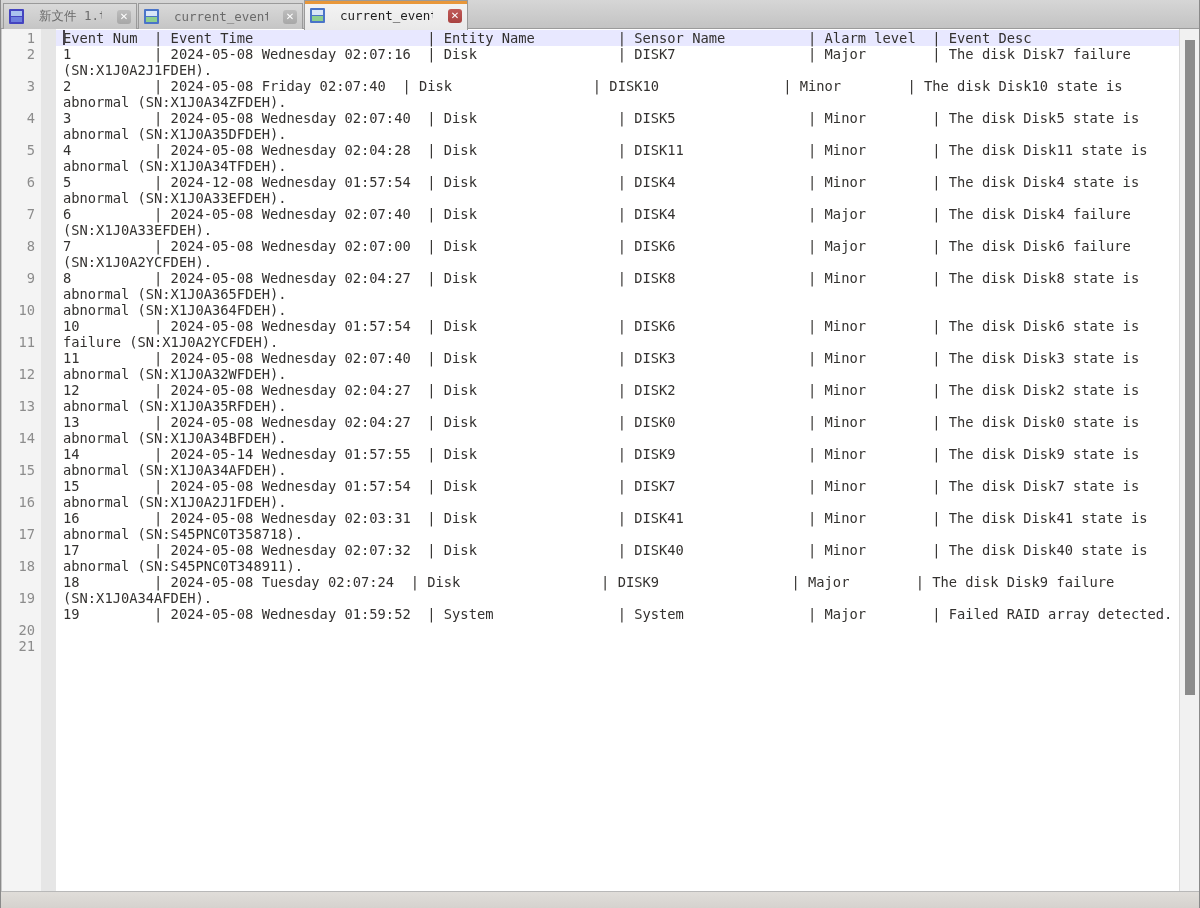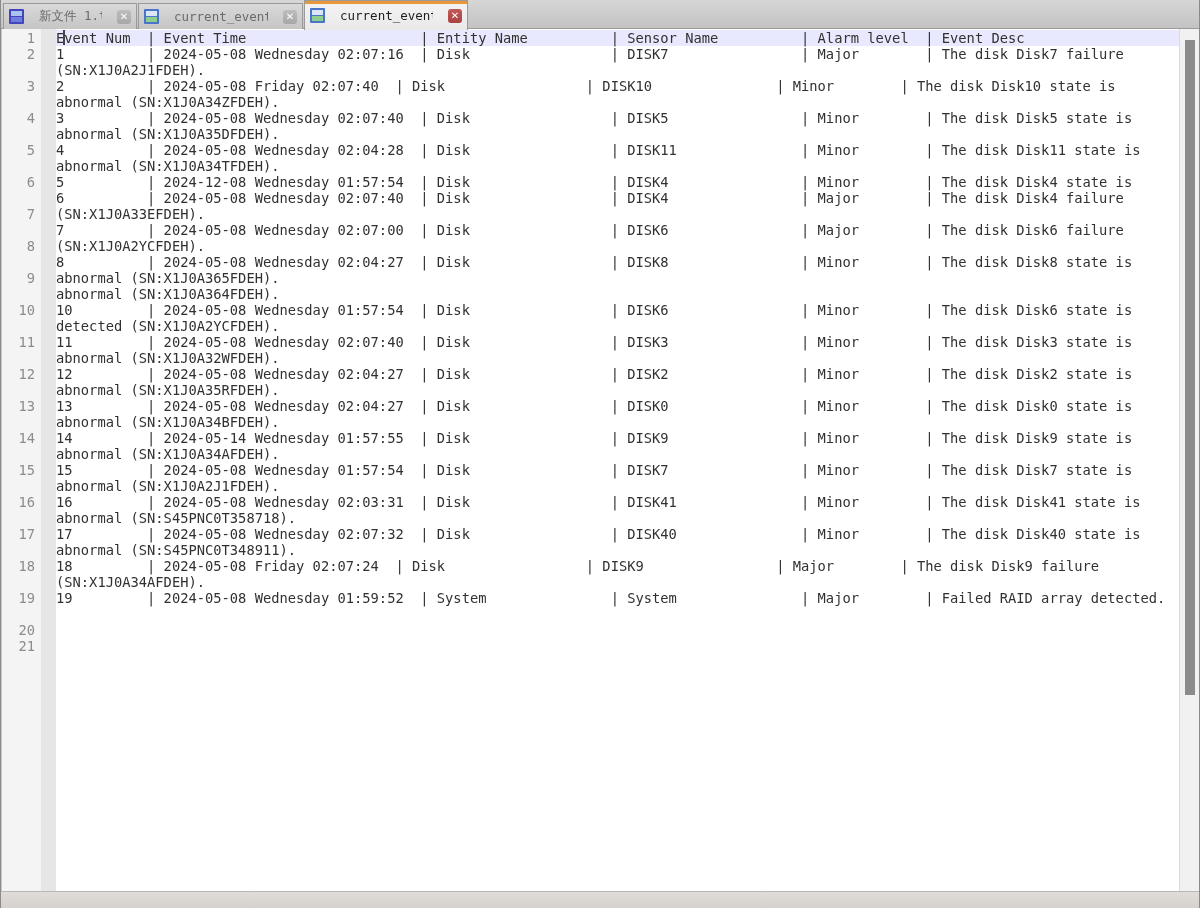--- a/index.html
+++ b/index.html
@@ -56,21 +56,21 @@
     background:#f4f4f4; border-left:1px solid #c9c9c9; box-sizing:border-box;
   }
   .gutter-inner{position:absolute; top:1px; left:0; right:0;}
   .gutter-num{
     height:16px; line-height:16px; text-align:right; padding-right:6px;
     color:#8c8c8c; font-size:13.75px;
   }
   .bmargin{position:absolute; left:40px; top:0; bottom:0; width:15px; background:#e6e6e6;}
   .text-layer{position:absolute; left:55px; top:1px; right:20px;}
   .trow{
-    height:16px; line-height:16px; white-space:pre; 
+    height:16px; line-height:16px; white-space:pre; padding-left:7px;
     font-size:13.75px; color:#33312f; letter-spacing:0;
   }
   .trow.caret-line{background:#e8e8ff;}
   .caret{position:absolute; left:7px; top:0; width:2px; height:15px; background:#46424c;}
   
   .vscroll{
     position:absolute; right:0; top:29px; bottom:17px; width:20px;
     background:#f1f1f1; border-left:1px solid #dadada; box-sizing:border-box;
   }
   .vthumb{position:absolute; left:5px; width:10px; top:11px; height:655px; background:#8b8b8b;}
@@ -166,44 +166,45 @@
         <div class="trow caret-line" style="background: rgb(232, 232, 255); position: relative;">Event Num  | Event Time                     | Entity Name          | Sensor Name          | Alarm level  | Event Desc<span class="caret"></span></div>
         <div class="trow">1          | 2024-05-08 Wednesday 02:07:16  | Disk                 | DISK7                | Major        | The disk Disk7 failure</div>
         <div class="trow">(SN:X1J0A2J1FDEH).</div>
         <div class="trow">2          | 2024-05-08 Friday 02:07:40  | Disk                 | DISK10               | Minor        | The disk Disk10 state is</div>
         <div class="trow">abnormal (SN:X1J0A34ZFDEH).</div>
         <div class="trow">3          | 2024-05-08 Wednesday 02:07:40  | Disk                 | DISK5                | Minor        | The disk Disk5 state is</div>
         <div class="trow">abnormal (SN:X1J0A35DFDEH).</div>
         <div class="trow">4          | 2024-05-08 Wednesday 02:04:28  | Disk                 | DISK11               | Minor        | The disk Disk11 state is</div>
         <div class="trow">abnormal (SN:X1J0A34TFDEH).</div>
         <div class="trow">5          | 2024-12-08 Wednesday 01:57:54  | Disk                 | DISK4                | Minor        | The disk Disk4 state is</div>
+        <div class="trow">abnormal (SN:X1J0A33EFDEH).</div>
         <div class="trow">6          | 2024-05-08 Wednesday 02:07:40  | Disk                 | DISK4                | Major        | The disk Disk4 failure</div>
         <div class="trow">(SN:X1J0A33EFDEH).</div>
         <div class="trow">7          | 2024-05-08 Wednesday 02:07:00  | Disk                 | DISK6                | Major        | The disk Disk6 failure</div>
         <div class="trow">(SN:X1J0A2YCFDEH).</div>
         <div class="trow">8          | 2024-05-08 Wednesday 02:04:27  | Disk                 | DISK8                | Minor        | The disk Disk8 state is</div>
         <div class="trow">abnormal (SN:X1J0A365FDEH).</div>
         <div class="trow">abnormal (SN:X1J0A364FDEH).</div>
         <div class="trow">10         | 2024-05-08 Wednesday 01:57:54  | Disk                 | DISK6                | Minor        | The disk Disk6 state is</div>
-        <div class="trow">detected (SN:X1J0A2YCFDEH).</div>
+        <div class="trow">failure (SN:X1J0A2YCFDEH).</div>
         <div class="trow">11         | 2024-05-08 Wednesday 02:07:40  | Disk                 | DISK3                | Minor        | The disk Disk3 state is</div>
         <div class="trow">abnormal (SN:X1J0A32WFDEH).</div>
         <div class="trow">12         | 2024-05-08 Wednesday 02:04:27  | Disk                 | DISK2                | Minor        | The disk Disk2 state is</div>
         <div class="trow">abnormal (SN:X1J0A35RFDEH).</div>
         <div class="trow">13         | 2024-05-08 Wednesday 02:04:27  | Disk                 | DISK0                | Minor        | The disk Disk0 state is</div>
         <div class="trow">abnormal (SN:X1J0A34BFDEH).</div>
         <div class="trow">14         | 2024-05-14 Wednesday 01:57:55  | Disk                 | DISK9                | Minor        | The disk Disk9 state is</div>
         <div class="trow">abnormal (SN:X1J0A34AFDEH).</div>
         <div class="trow">15         | 2024-05-08 Wednesday 01:57:54  | Disk                 | DISK7                | Minor        | The disk Disk7 state is</div>
         <div class="trow">abnormal (SN:X1J0A2J1FDEH).</div>
         <div class="trow">16         | 2024-05-08 Wednesday 02:03:31  | Disk                 | DISK41               | Minor        | The disk Disk41 state is</div>
         <div class="trow">abnormal (SN:S45PNC0T358718).</div>
         <div class="trow">17         | 2024-05-08 Wednesday 02:07:32  | Disk                 | DISK40               | Minor        | The disk Disk40 state is</div>
         <div class="trow">abnormal (SN:S45PNC0T348911).</div>
-        <div class="trow">18         | 2024-05-08 Friday 02:07:24  | Disk                 | DISK9                | Major        | The disk Disk9 failure</div>
+        <div class="trow">18         | 2024-05-08 Tuesday 02:07:24  | Disk                 | DISK9                | Major        | The disk Disk9 failure</div>
         <div class="trow">(SN:X1J0A34AFDEH).</div>
         <div class="trow">19         | 2024-05-08 Wednesday 01:59:52  | System               | System               | Major        | Failed RAID array detected.</div>
         <div class="trow"></div>
       </div>
   </div>
 
   <div class="vscroll">
     <div class="vthumb"></div>
   </div>
 

